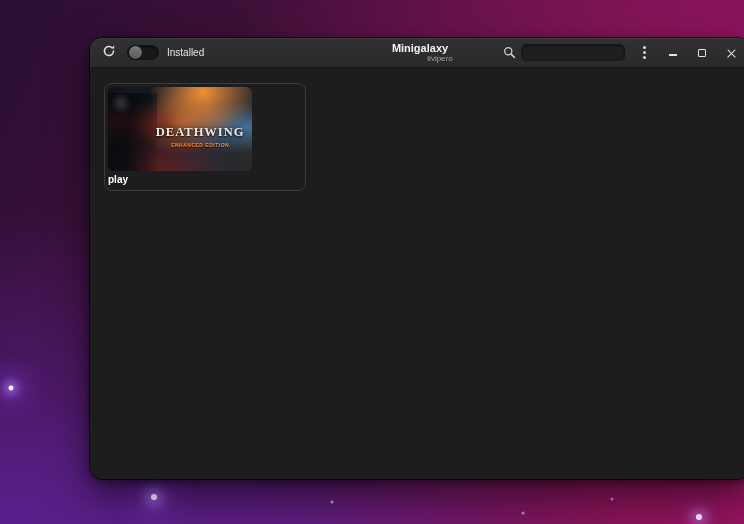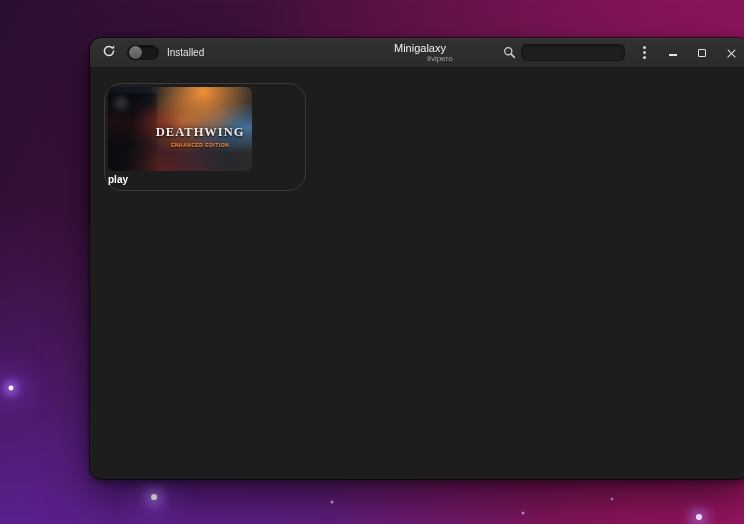--- a/index.html
+++ b/index.html
@@ -78,21 +78,21 @@
     box-shadow: 0 1px 1px rgba(0,0,0,0.5);
   }
   .toggle-label { font-size: 10px; color: #e6e6e6; }
 
   
   .hb-center {
     position: absolute; left: 0; right: 0; top: 0; bottom: 0;
     display: flex; flex-direction: column; align-items: center; justify-content: center;
     pointer-events: none; z-index: 1;
   }
-  .win-title { font-size: 11px; font-weight: normal; color: #f2f2f2; line-height: 12px; }
+  .win-title { font-size: 11px; font-weight: bold; color: #f2f2f2; line-height: 12px; }
   .win-subtitle { font-size: 8px; color: #a3a3a3; line-height: 9px; padding-left: 40px; }
 
   
   .search-icon { display: flex; align-items: center; margin-right: 5px; }
   .search-input {
     width: 104px; height: 17px;
     background: #1e1e1e; border: 1px solid #171717; border-radius: 5px;
     color: #dddddd; font-size: 10px; padding: 0 6px; outline: none;
     box-shadow: inset 0 1px 2px rgba(0,0,0,0.45);
     font-family: "Liberation Sans", sans-serif;
@@ -124,21 +124,21 @@
   .content {
     position: relative; height: 410px;
     background: #1d1d1d;
     border-radius: 0 0 12px 12px;
     overflow: hidden;
   }
 
   .game-tile {
     position: absolute; left: 14px; top: 15px;
     width: 202px; height: 108px;
-    border: 1px solid #3c3c3c; border-radius: 18px;
+    border: 1px solid #3c3c3c; border-radius: 8px;
     cursor: pointer;
   }
 
   .cover {
     position: relative; width: 144px; height: 84px;
     margin: 3px 0 0 3px; border-radius: 6px; overflow: hidden;
     background:
       radial-gradient(circle at 9% 19%, rgba(255,255,255,0.95) 0 1.5%, rgba(255,255,255,0) 7%),
       radial-gradient(ellipse at 5% 42%, rgba(195,42,38,0.8) 0%, rgba(195,42,38,0) 34%),
       radial-gradient(ellipse at 66% 6%, rgba(255,150,52,0.95) 0%, rgba(255,150,52,0) 40%),

